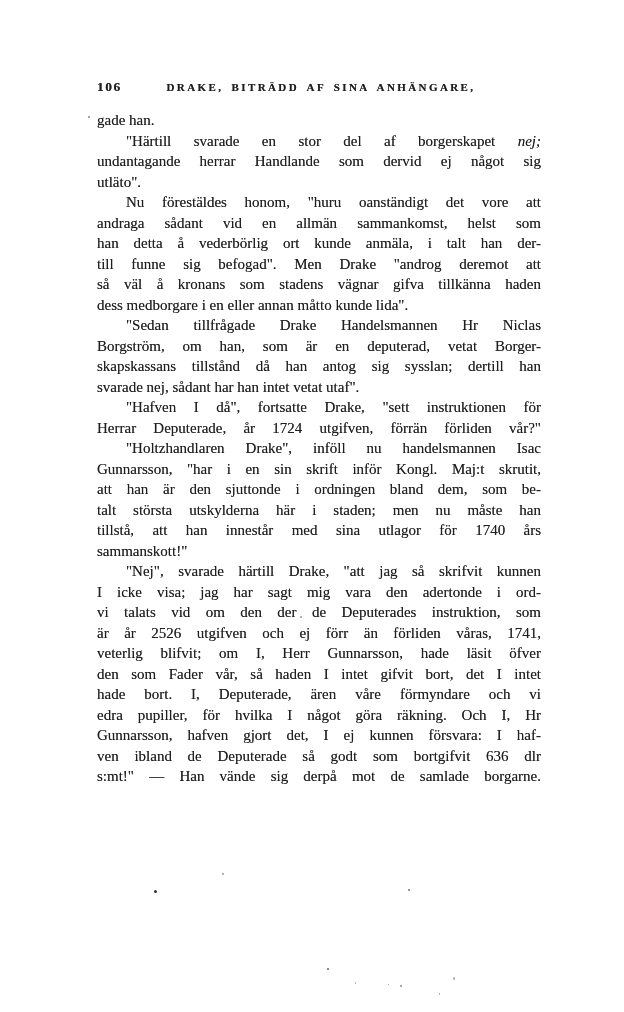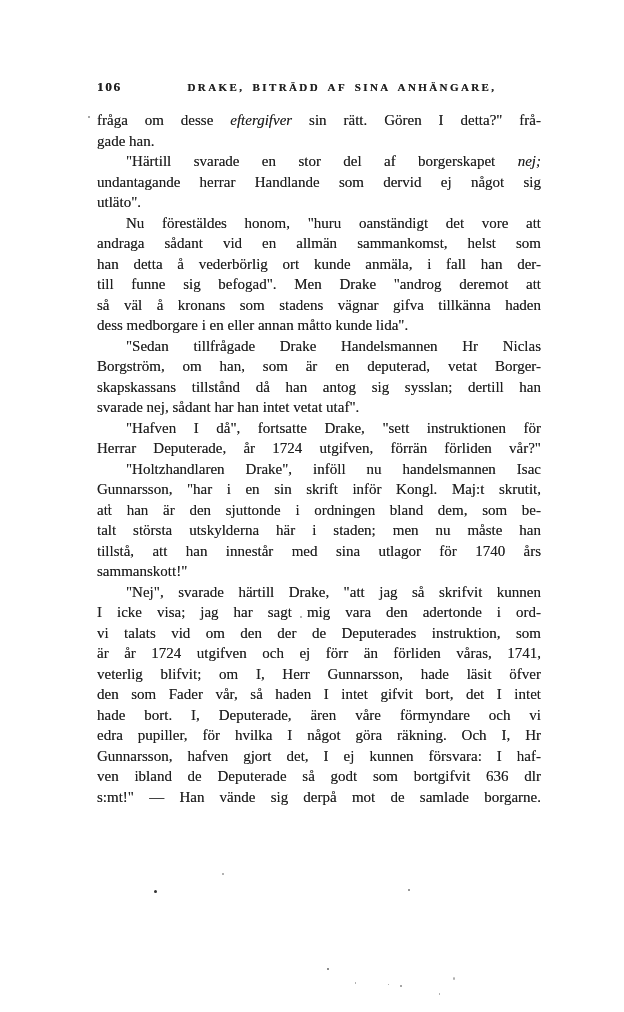--- a/index.html
+++ b/index.html
@@ -16,21 +16,21 @@
     position: absolute; top: 79px; left: 97px; width: 444px; height: 18px;
     text-shadow: 0 0 0.4px rgba(0,0,0,0.6);
     font-weight: bold;
   }
   .pageno {
     position: absolute; left: 0; top: 0;
     font-size: 13.5px; letter-spacing: 1.5px;
   }
   .runhead {
     position: absolute; left: 50%; top: 1.5px;
-    transform: translateX(-50%); margin-left: 23px;
+    transform: translateX(-50%); margin-left: 2px;
     font-size: 11px; letter-spacing: 2.4px; word-spacing: 3px;
     white-space: nowrap;
   }
   .text-block {
     position: absolute; top: 110px; left: 97px; width: 444px;
     font-size: 15px; line-height: 20.5px;
     text-shadow: 0 0 0.4px rgba(0,0,0,0.55);
   }
   .line { text-align: justify; text-align-last: justify; text-justify: inter-word; }
   .line.last { text-align-last: left; }
@@ -42,47 +42,46 @@
 <body>
 
 <div class="page">
 
   <div class="header">
     <span class="pageno">106</span>
     <span class="runhead">DRAKE, BITRÄDD AF SINA ANHÄNGARE,</span>
   </div>
 
   <div class="text-block">
-      <div class="line"><span>fråga om desse </span><span class="it">eftergifver</span><span> sin rätt. Gören I detta?" frå-</span></div>
       <div class="line last"><span>gade han.</span></div>
       <div class="line ind"><span>"Härtill svarade en stor del af borgerskapet </span><span class="it">nej;</span></div>
       <div class="line"><span>undantagande herrar Handlande som dervid ej något sig</span></div>
       <div class="line last"><span>utläto".</span></div>
       <div class="line ind"><span>Nu förestäldes honom, "huru oanständigt det vore att</span></div>
       <div class="line"><span>andraga sådant vid en allmän sammankomst, helst som</span></div>
-      <div class="line"><span>han detta å vederbörlig ort kunde anmäla, i fall han der-</span></div>
+      <div class="line"><span>han detta å vederbörlig ort kunde anmäla, i talt han der-</span></div>
       <div class="line"><span>till funne sig befogad". Men Drake "androg deremot att</span></div>
       <div class="line"><span>så väl å kronans som stadens vägnar gifva tillkänna haden</span></div>
       <div class="line last"><span>dess medborgare i en eller annan måtto kunde lida".</span></div>
       <div class="line ind"><span>"Sedan tillfrågade Drake Handelsmannen Hr Niclas</span></div>
       <div class="line"><span>Borgström, om han, som är en deputerad, vetat Borger-</span></div>
       <div class="line"><span>skapskassans tillstånd då han antog sig sysslan; dertill han</span></div>
       <div class="line last"><span>svarade nej, sådant har han intet vetat utaf".</span></div>
       <div class="line ind"><span>"Hafven I då", fortsatte Drake, "sett instruktionen för</span></div>
       <div class="line"><span>Herrar Deputerade, år 1724 utgifven, förrän förliden vår?"</span></div>
       <div class="line ind"><span>"Holtzhandlaren Drake", inföll nu handelsmannen Isac</span></div>
       <div class="line"><span>Gunnarsson, "har i en sin skrift inför Kongl. Maj:t skrutit,</span></div>
       <div class="line"><span>att han är den sjuttonde i ordningen bland dem, som be-</span></div>
       <div class="line"><span>talt största utskylderna här i staden; men nu måste han</span></div>
       <div class="line"><span>tillstå, att han innestår med sina utlagor för 1740 års</span></div>
       <div class="line last"><span>sammanskott!"</span></div>
       <div class="line ind"><span>"Nej", svarade härtill Drake, "att jag så skrifvit kunnen</span></div>
       <div class="line"><span>I icke visa; jag har sagt mig vara den adertonde i ord-</span></div>
       <div class="line"><span>vi talats vid om den der de Deputerades instruktion, som</span></div>
-      <div class="line"><span>är år 1724 utgifven och ej förr än förliden våras, 1741,</span></div>
+      <div class="line"><span>är år 2526 utgifven och ej förr än förliden våras, 1741,</span></div>
       <div class="line"><span>veterlig blifvit; om I, Herr Gunnarsson, hade läsit öfver</span></div>
       <div class="line"><span>den som Fader vår, så haden I intet gifvit bort, det I intet</span></div>
       <div class="line"><span>hade bort. I, Deputerade, ären våre förmyndare och vi</span></div>
       <div class="line"><span>edra pupiller, för hvilka I något göra räkning. Och I, Hr</span></div>
       <div class="line"><span>Gunnarsson, hafven gjort det, I ej kunnen försvara: I haf-</span></div>
       <div class="line"><span>ven ibland de Deputerade så godt som bortgifvit 636 dlr</span></div>
       <div class="line"><span>s:mt!" — Han vände sig derpå mot de samlade borgarne.</span></div>
     </div>
 
   <div class="speck" style="left:88px;  top:116px; width:2px; height:2px; background:#888;"></div>

